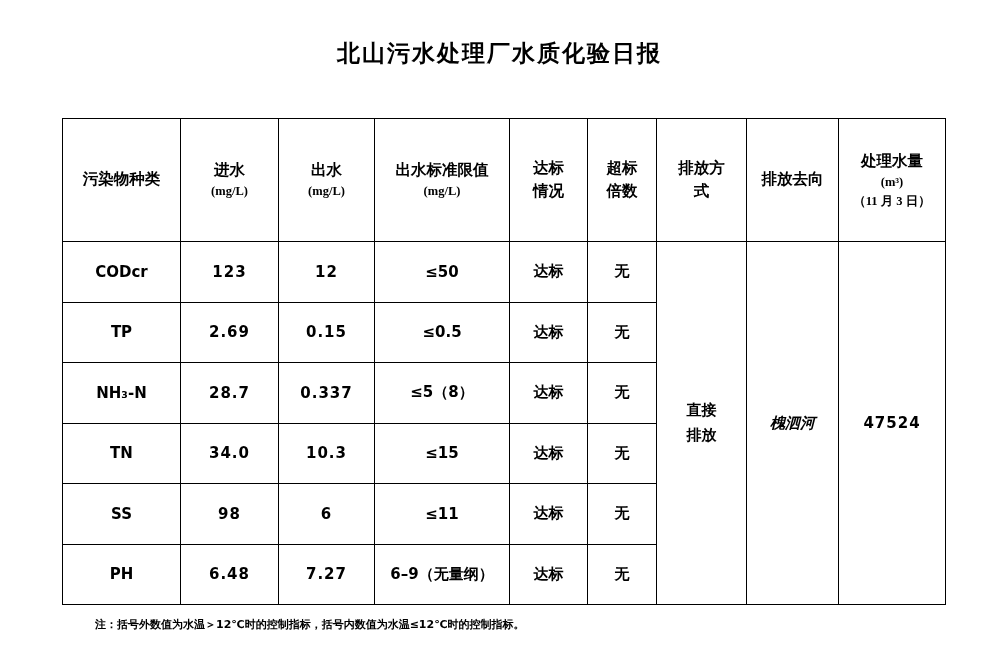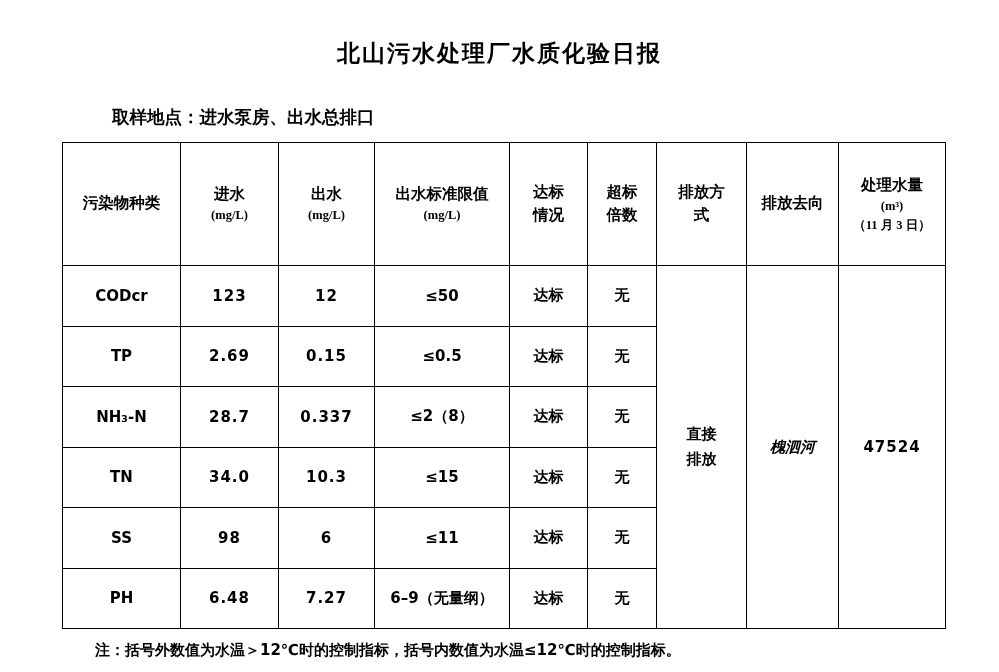--- a/index.html
+++ b/index.html
@@ -91,34 +91,33 @@
   .cell-dest { font-size: 16px; font-style: italic; }
   .cell-volume {
     font-size: 25px;
     font-family: "Liberation Serif", "DejaVu Serif", serif;
     font-weight: normal;
     letter-spacing: 1px;
     margin-top: 43px;
   }
   .note {
     margin: 12px 0 0 95px;
-    font-size: 15px;
+    font-size: 11px;
     font-weight: bold;
     font-family: "DejaVu Sans", "Liberation Sans", sans-serif;
   }
 </style>
 </head>
 <body>
 
 <div class="page">
 
   <div class="doc-title">北山污水处理厂水质化验日报</div>
 
   <div class="meta-row">
-    <div class="meta-left">取样地点：进水泵房、出水总排口</div>
   </div>
 
   <table class="report">
     <colgroup>
       <col style="width:118px">
       <col style="width:98px">
       <col style="width:96px">
       <col style="width:135px">
       <col style="width:78px">
       <col style="width:69px">
@@ -185,21 +184,21 @@
         <td class="cell-num">2.69</td>
         <td class="cell-num">0.15</td>
         <td class="cell-limit">≤0.5</td>
         <td class="cell-status">达标</td>
         <td class="cell-exceed">无</td>
       </tr>
       <tr>
         <td class="cell-name">NH₃-N</td>
         <td class="cell-num">28.7</td>
         <td class="cell-num">0.337</td>
-        <td class="cell-limit">≤2（8）</td>
+        <td class="cell-limit">≤5（8）</td>
         <td class="cell-status">达标</td>
         <td class="cell-exceed">无</td>
       </tr>
       <tr>
         <td class="cell-name">TN</td>
         <td class="cell-num">34.0</td>
         <td class="cell-num">10.3</td>
         <td class="cell-limit">≤15</td>
         <td class="cell-status">达标</td>
         <td class="cell-exceed">无</td>

